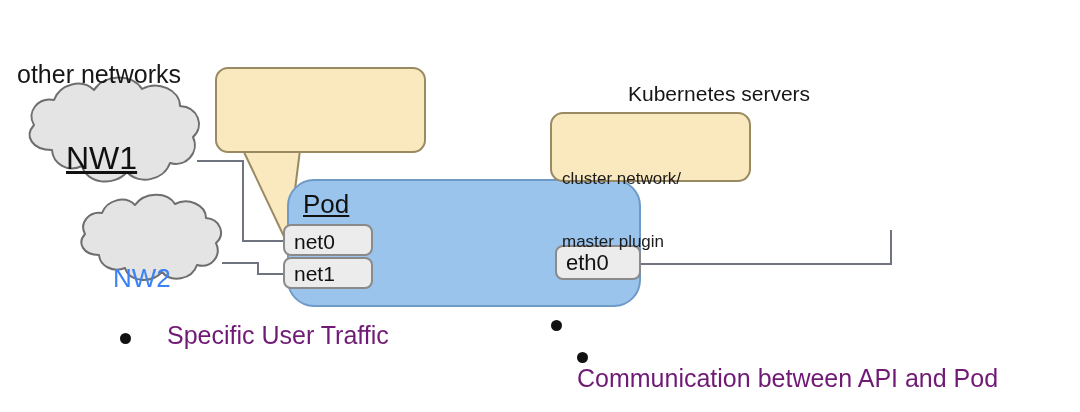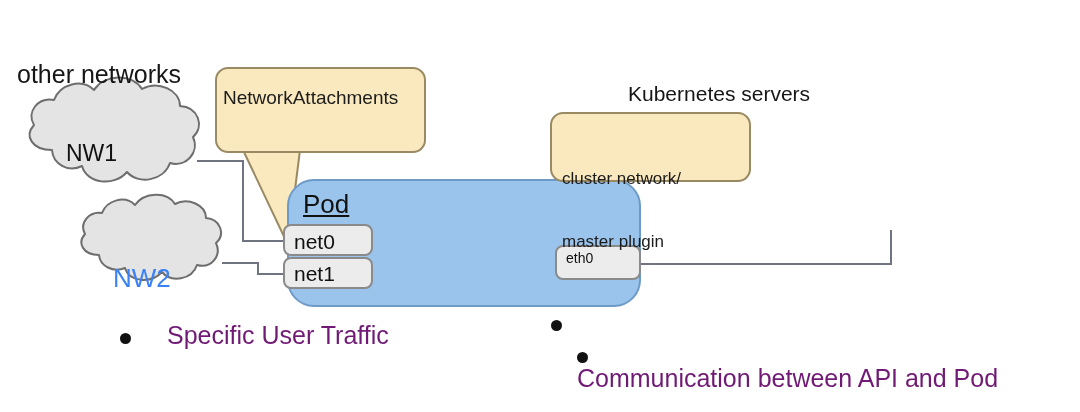--- a/index.html
+++ b/index.html
@@ -57,22 +57,23 @@
   .lbl-pod {
     left: 303px;
     top: 189px;
     font-size: 26px;
     color: #111111;
     text-decoration: underline;
   }
   .lbl-nw1 {
     left: 66px;
     top: 139px;
-    font-size: 23px;
-    color: #111111;
+    font-size: 32px;
+    color: #111111;
+    text-decoration: underline;
   }
   .lbl-nw2 {
     left: 113px;
     top: 263px;
     font-size: 26px;
     color: #3b82f6;
     text-align: center;
   }
   .lbl-net0 {
     left: 294px;
@@ -82,21 +83,21 @@
   }
   .lbl-net1 {
     left: 294px;
     top: 261px;
     font-size: 21px;
     color: #111111;
   }
   .lbl-eth0 {
     left: 566px;
     top: 250px;
-    font-size: 14px;
+    font-size: 22px;
     color: #111111;
   }
   .bullet-row {
     position: absolute;
     display: flex;
     align-items: baseline;
     white-space: nowrap;
   }
   .bullet-dot {
     display: inline-block;
@@ -191,21 +192,20 @@
       <rect x="556" y="246" width="84" height="33" rx="7" ry="7" fill="#ECECEC" stroke="#8A8A8A" stroke-width="2"></rect>
     </g>
   </svg>
 
   <div class="lbl lbl-other-networks">other networks</div>
 
   <div class="lbl lbl-k8s">
     <div>Kubernetes servers</div>
   </div>
 
-  <div class="lbl lbl-callout-na">NetworkAttachments</div>
 
   <div class="lbl lbl-callout-cn">
     <div>cluster network/</div>
     <div>master plugin</div>
   </div>
 
   <div class="lbl lbl-pod">Pod</div>
 
   <div class="lbl lbl-nw1">NW1</div>
 

